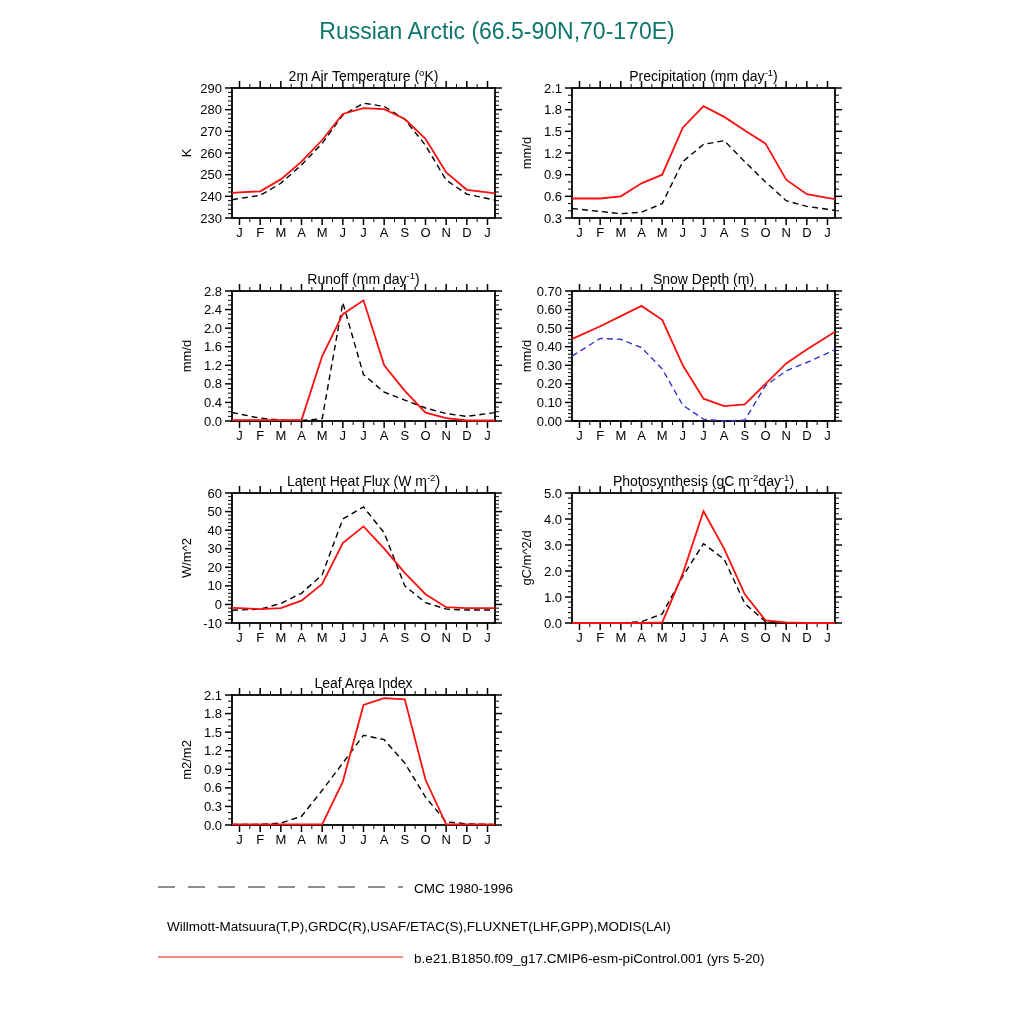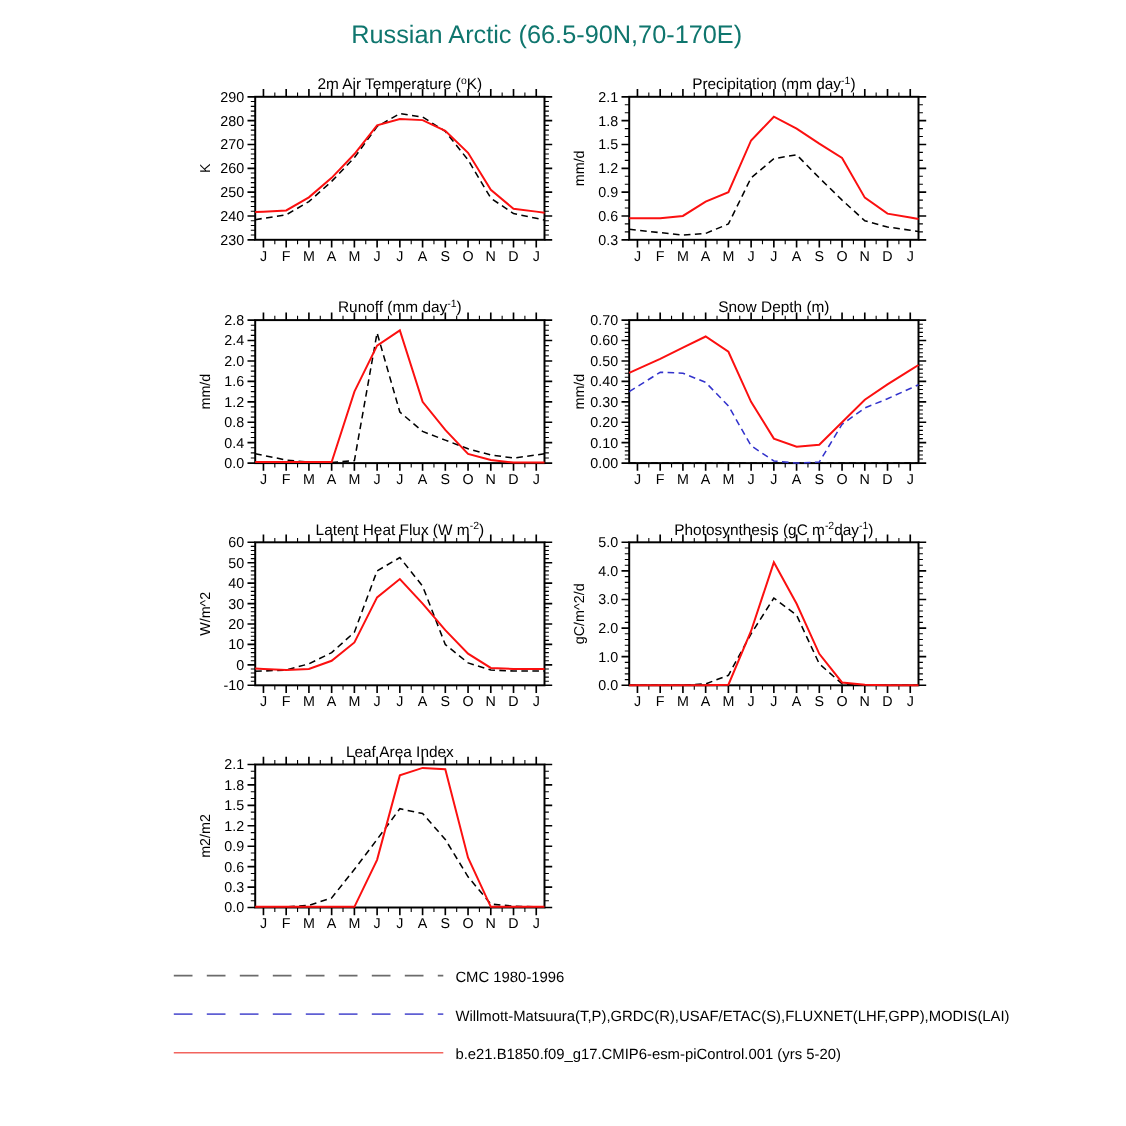--- a/index.html
+++ b/index.html
@@ -19,21 +19,21 @@
 <div id="stage">
   <div id="figure-title">Russian Arctic (66.5-90N,70-170E)</div>
 
   <div id="legend">
     <div class="legend-row" style="top:0px;">
       <svg width="247" height="12">
         <line x1="1" y1="6" x2="246" y2="6" stroke-width="1.6" stroke-dasharray="17,13" stroke="#6b6b6b"></line>
       </svg>
       <span class="legend-label">CMC 1980-1996</span>
     </div>
-    <div class="legend-row" style="top:35px;">
+    <div class="legend-row" style="top:35px;flex-direction:column;">
       <svg width="247" height="12">
         <line x1="1" y1="6" x2="246" y2="6" stroke-width="1.6" stroke-dasharray="17,13" stroke="#5f5fd3"></line>
       </svg>
       <span class="legend-label">Willmott-Matsuura(T,P),GRDC(R),USAF/ETAC(S),FLUXNET(LHF,GPP),MODIS(LAI)</span>
     </div>
     <div class="legend-row" style="top:70px;">
       <svg width="247" height="12">
         <line x1="1" y1="6" x2="246" y2="6" stroke-width="1.4" stroke="#f2645e"></line>
       </svg>
       <span class="legend-label">b.e21.B1850.f09_g17.CMIP6-esm-piControl.001 (yrs 5-20)</span>

